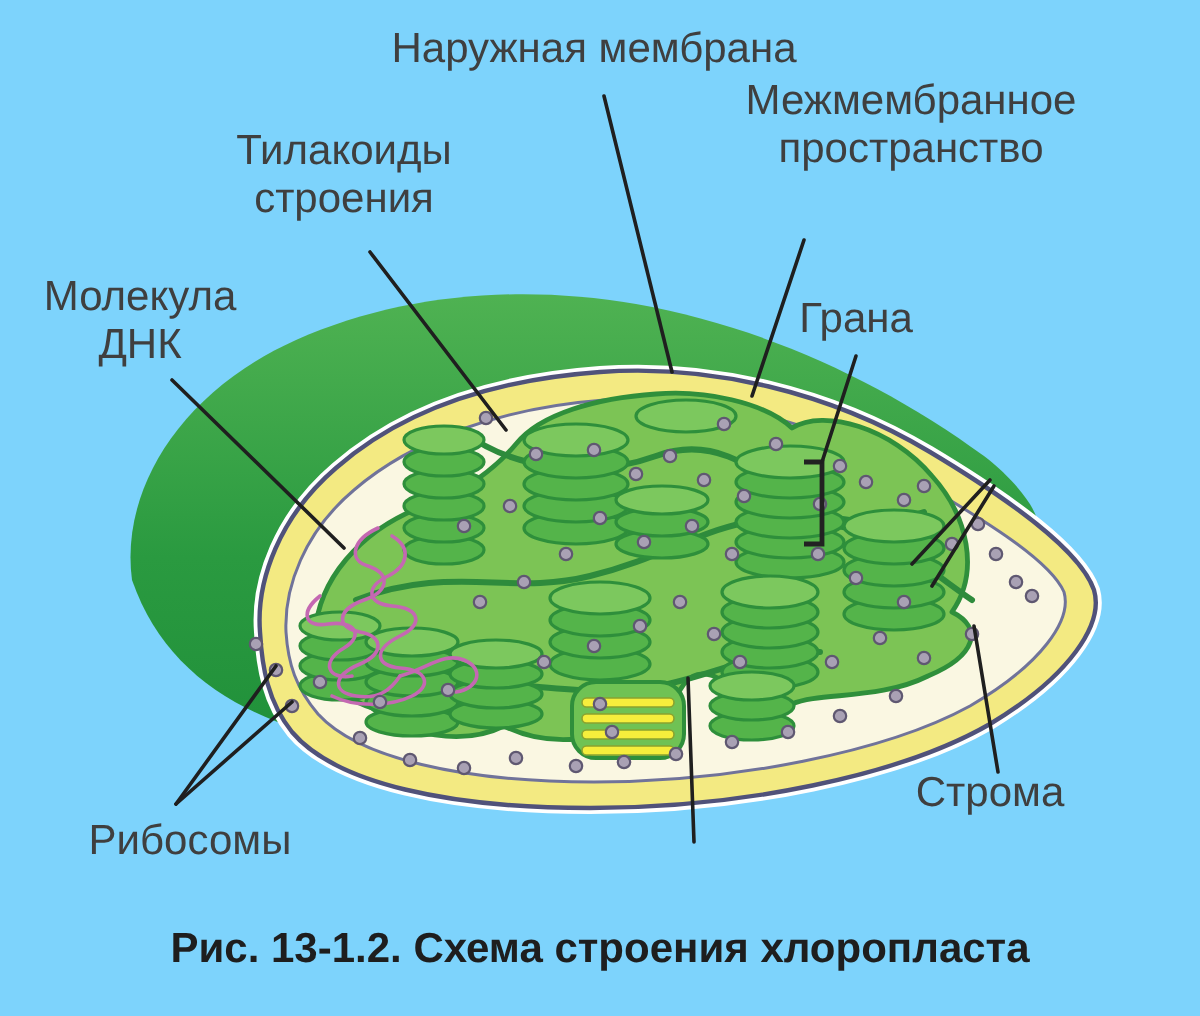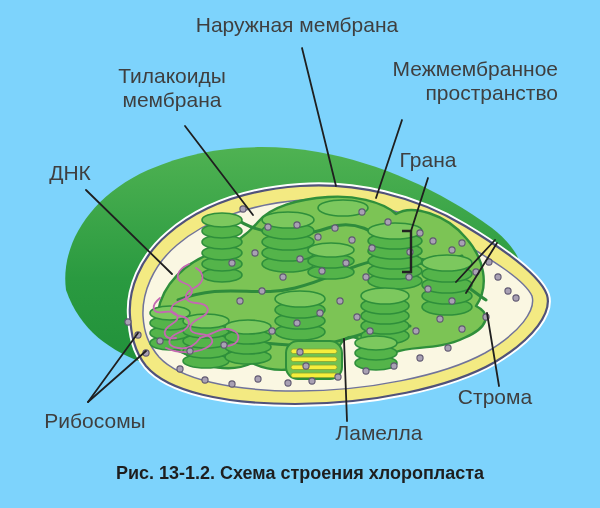--- a/index.html
+++ b/index.html
@@ -17,21 +17,21 @@
     font-size:21px;
     line-height:24px;
     color:#3f3f3f;
     letter-spacing:0px;
     white-space:nowrap;
   }
   #caption{
     position:absolute;
     left:0;top:463px;width:600px;
     text-align:center;
-    font-size:18px;
+    font-size:21px;
     font-weight:bold;
     color:#1e1e1e;
   }
 </style>
 </head>
 <body>
 
 <div id="figure">
 
   <svg id="diagram-svg" width="600" height="508" viewBox="0 0 600 508">
@@ -247,36 +247,35 @@
         <line x1="88" y1="402" x2="146" y2="351" stroke="#1f1f1f" stroke-width="1.8" stroke-linecap="round"></line>
         <line x1="347" y1="421" x2="344" y2="339" stroke="#1f1f1f" stroke-width="1.8" stroke-linecap="round"></line>
         <line x1="499" y1="386" x2="487" y2="313" stroke="#1f1f1f" stroke-width="1.8" stroke-linecap="round"></line>
       </g>
   </svg>
 
   <div class="lbl" style="left:147px;top:13px;width:300px;">Наружная мембрана</div>
 
   <div class="lbl two" style="left:92px;top:64px;width:160px;white-space:normal;">
     <span>Тилакоиды</span><br>
-    <span>мембрана</span>
+    <span>строения</span>
   </div>
 
-  <div class="lbl two" style="left:353px;top:57px;width:205px;white-space:normal;text-align:right;">
+  <div class="lbl two" style="left:353px;top:39px;width:205px;white-space:normal;">
     <span>Межмембранное</span><br>
     <span>пространство</span>
   </div>
 
   <div class="lbl two" style="left:8px;top:137px;width:124px;white-space:normal;">
-    <br>
+    <span>Молекула</span><br>
     <span>ДНК</span>
   </div>
 
   <div class="lbl" style="left:378px;top:148px;width:100px;">Грана</div>
 
 
   <div class="lbl" style="left:30px;top:409px;width:130px;">Рибосомы</div>
 
-  <div class="lbl" style="left:320px;top:421px;width:118px;">Ламелла</div>
 
   <div class="lbl" style="left:445px;top:385px;width:100px;">Строма</div>
 
   <div id="caption">Рис. 13-1.2. Схема строения хлоропласта</div>
 </div>
 
 </body></html>

